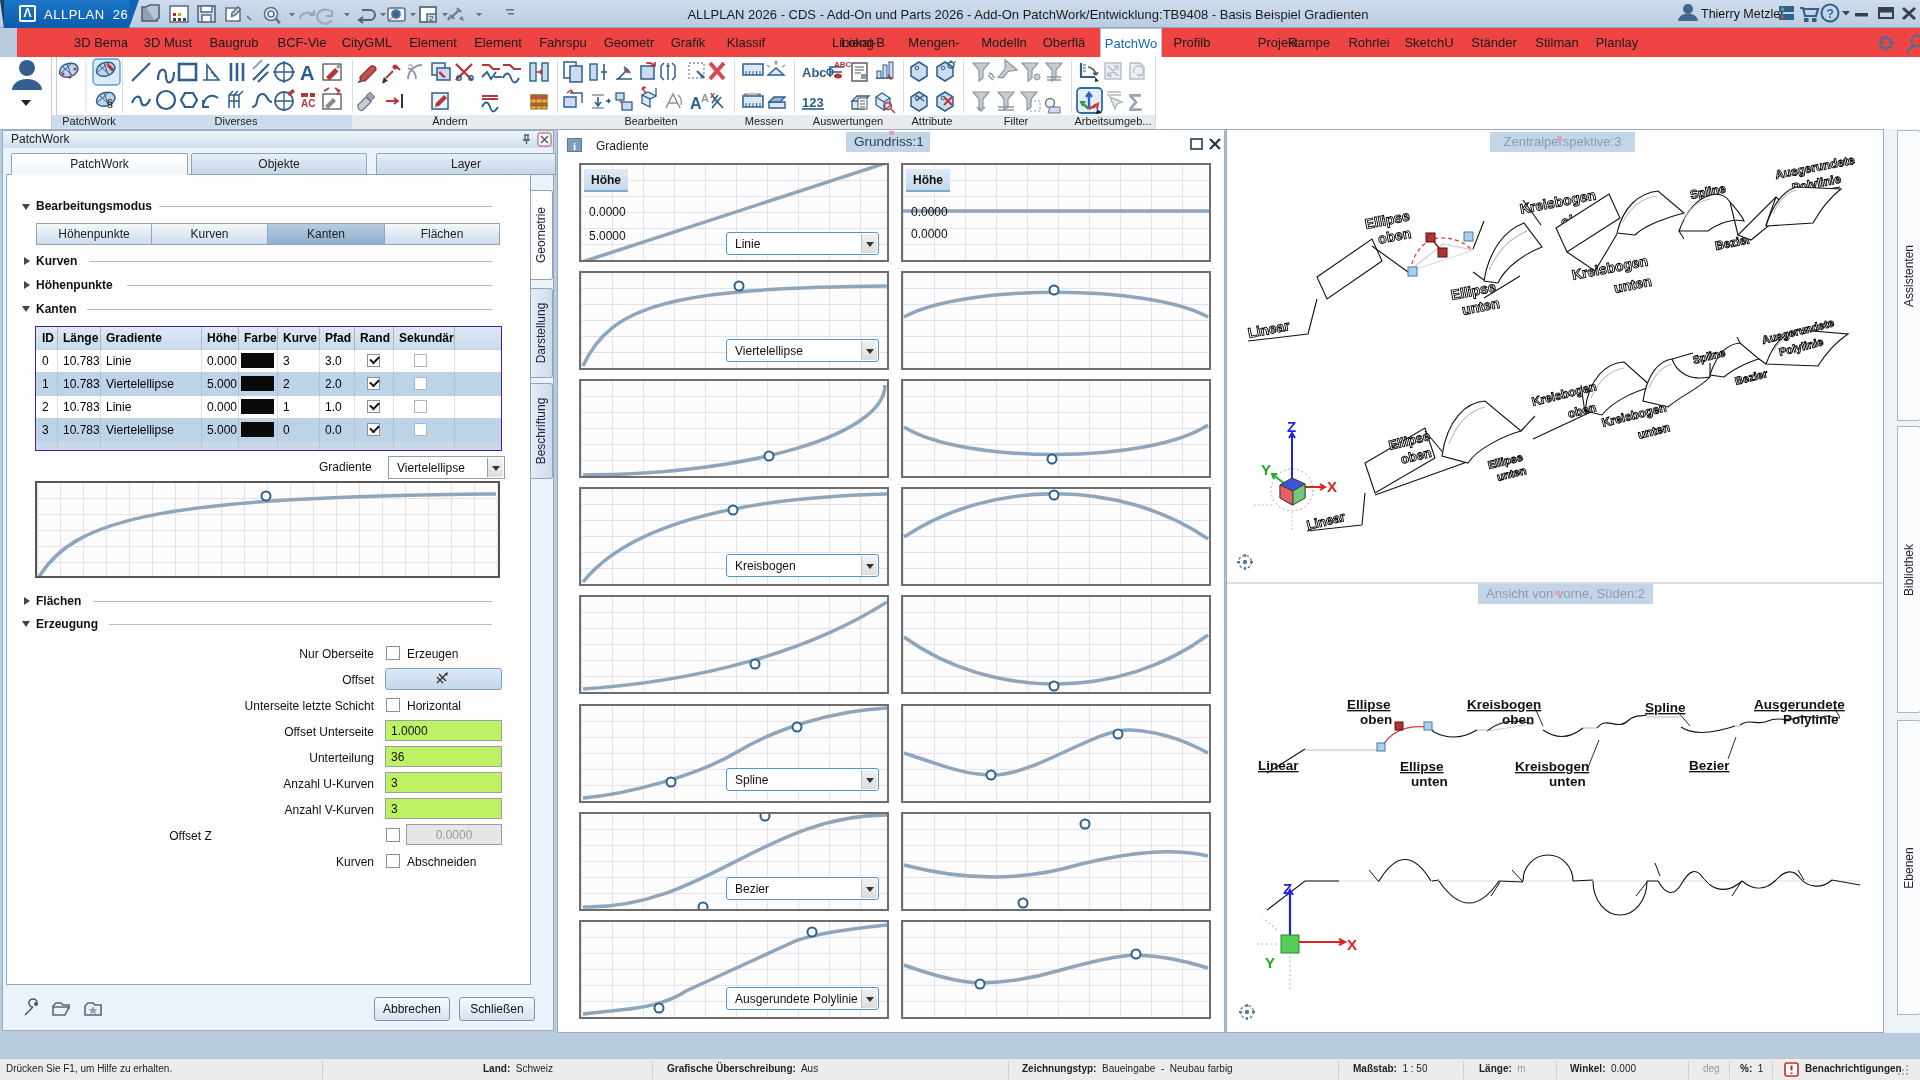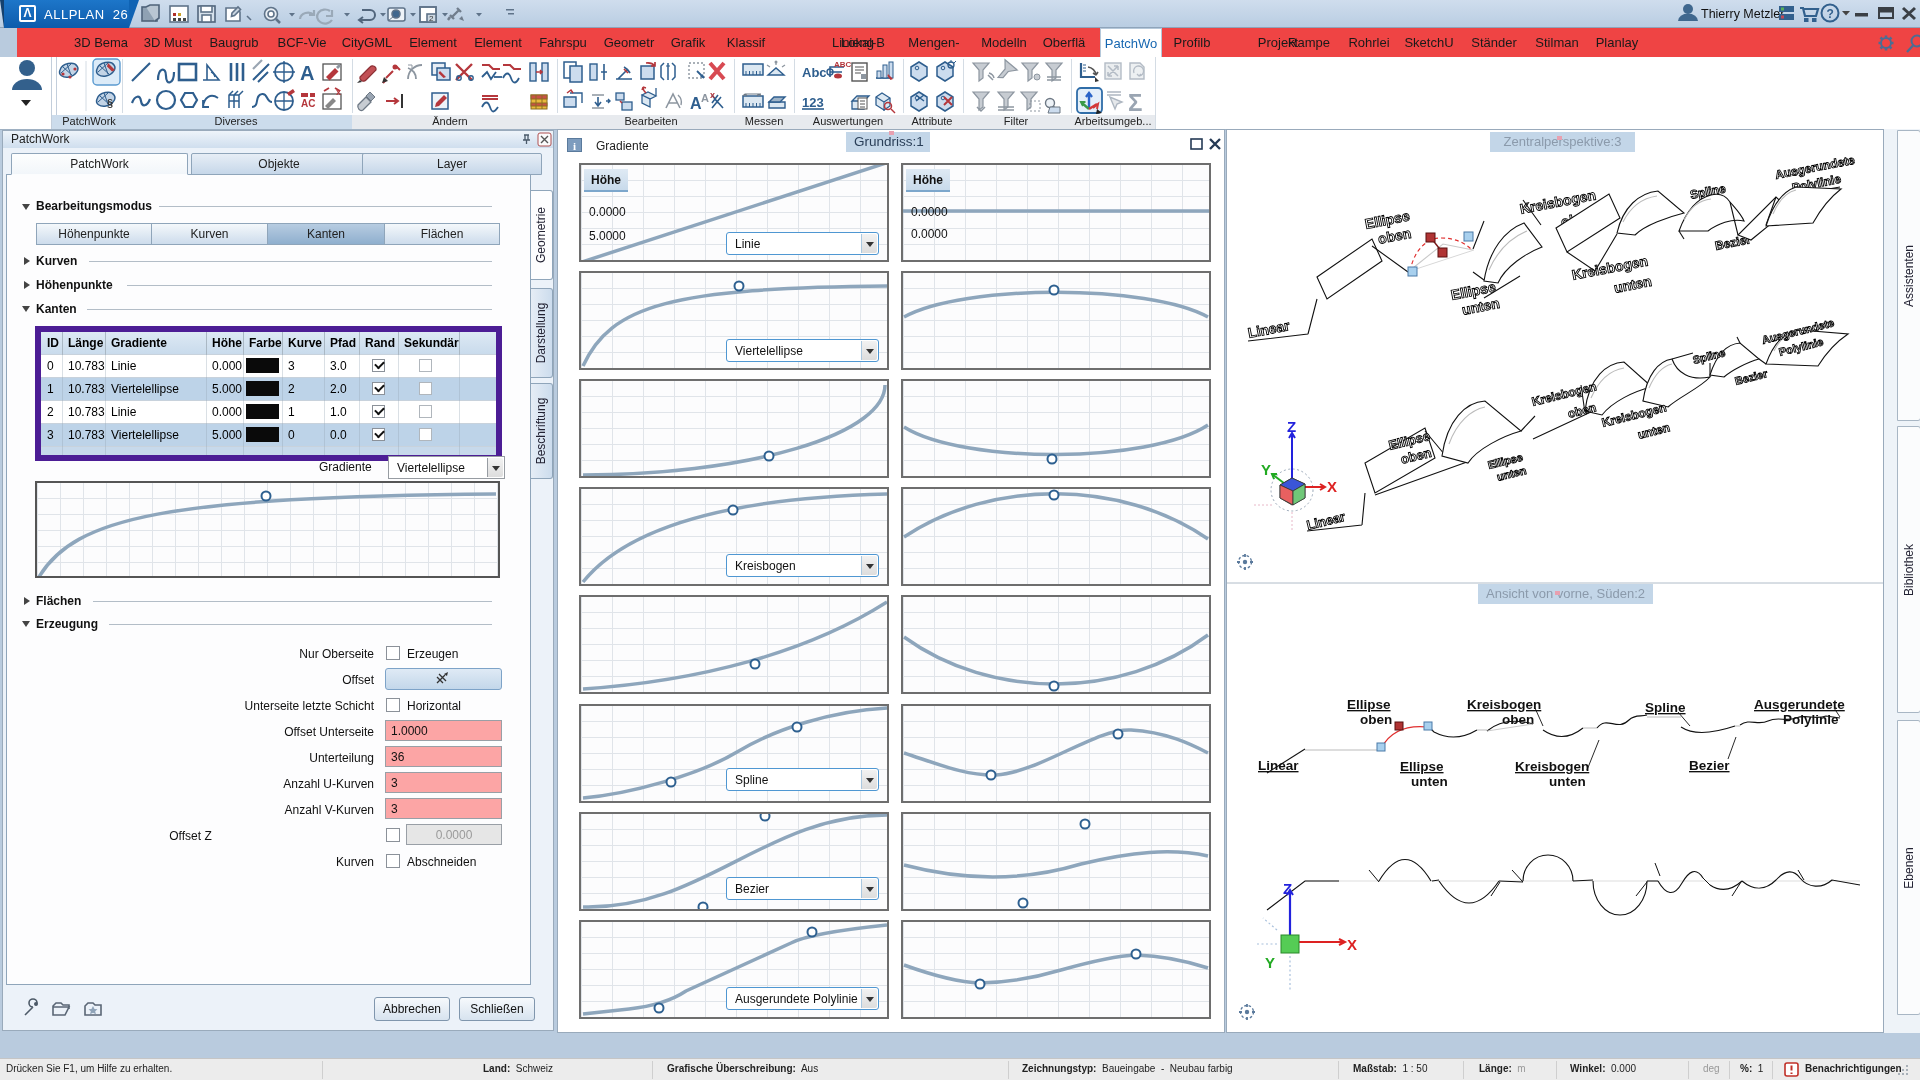--- a/index.html
+++ b/index.html
@@ -44,26 +44,26 @@
 .sidetab { position:absolute; left:526px; width:24px; border:1px solid #8fa5ba; border-left:1px solid #c6d4e2; background:linear-gradient(90deg,#e7eef6,#ccdced); border-radius:0 3px 3px 0; }
 .sidetab.active { background:#fdfdfe; }
 .sidetab span { position:absolute; left:50%; top:50%; transform:translate(-50%,-50%) rotate(-90deg); font-size:12px; color:#223; white-space:nowrap; }
 .sechead { position:absolute; font-size:12px; font-weight:bold; color:#111; }
 .secline { position:absolute; height:1px; background:#b3bdc7; }
 .arrow-d { position:absolute; width:0; height:0; border-left:4px solid transparent; border-right:4px solid transparent; border-top:6px solid #444; }
 .arrow-r { position:absolute; width:0; height:0; border-top:4px solid transparent; border-bottom:4px solid transparent; border-left:6px solid #444; }
 .segbtn { position:absolute; top:0; height:22px; border:1px solid #8fa5ba; background:linear-gradient(#f4f8fb,#cddcec); font-size:12px; color:#222; text-align:center; line-height:20px;}
 .segbtn.sel { background:linear-gradient(#b7cce1,#8fafce); }
 .ftext { position:absolute; font-size:12px; color:#111; }
-.finput { position:absolute; height:21px; border:1px solid #999fa6; background:#fca5a5; font-size:12px; color:#111; padding:3px 0 0 5px;}
+.finput { position:absolute; height:21px; border:1px solid #999fa6; background:#bef264; font-size:12px; color:#111; padding:3px 0 0 5px;}
 .fcheck { position:absolute; width:14px; height:14px; border:1px solid #8b9199; background:#fff;}
 .btn { position:absolute; height:24px; border:1px solid #8096ad; border-radius:3px; background:linear-gradient(#f6f9fc,#d7e3ef); font-size:12px; color:#111; text-align:center; line-height:22px;}
 
 
-#ktable { position:absolute; left:28px; top:151px; width:467px; border:6px solid #4c1d95; font-size:12px; }
+#ktable { position:absolute; left:28px; top:151px; width:467px; border:1px solid #4c1d95; font-size:12px; }
 .trow { position:relative; height:23px; border-bottom:1px solid #c8d2dc; }
 .tcell { position:absolute; top:4px; }
 .thead { height:23px; background:linear-gradient(#dde9f4,#c9dbec); font-weight:bold; }
 .cline { position:absolute; top:0; width:1px; height:23px; background:#b6c2cd; }
 .chk,.unchk { width:13px; height:13px; border:1px solid #8b9199; background:#fff; top:4px; }
 .chk:after { content:""; position:absolute; left:2px; top:1px; width:7px; height:4px; border-left:2px solid #111; border-bottom:2px solid #111; transform:rotate(-45deg); }
 .unchk { border:1px solid #b0b6bc; }
 .tvl { position:absolute; top:0; bottom:0; width:1px; background:rgba(150,165,180,0.35); }
 
 
@@ -97,20 +97,21 @@
 </style>
 </head>
 <body>
 <div id="app">
 
 <div id="titlebar">
   <div id="alltab">
         <div id="allogo">Λ</div>
         <div id="alltext">ALLPLAN&nbsp;&nbsp;26</div>
       </div>
+  <div id="wintitle">ALLPLAN 2026 - CDS - Add-On und Parts 2026 - Add-On PatchWork/Entwicklung:TB9408 - Basis Beispiel Gradienten</div>
   <div id="qat">
     <svg width="820" height="24" viewBox="0 0 820 24">
       <g stroke="#5f7389" fill="none" stroke-width="1.6">
         <rect x="2" y="4" width="15" height="14" fill="#8fa1b3" stroke="#4f637a"></rect>
             <path d="M6 4 l4 -2 h9 v13 l-4 3" fill="#b9c6d3" stroke="#4f637a"></path>
         <rect x="30" y="3" width="18" height="16" fill="#fff" stroke="#5f7389"></rect>
             <rect x="33" y="10" width="3" height="3" fill="#b02f28" stroke="none"></rect>
             <rect x="38" y="10" width="3" height="3" fill="#c8a028" stroke="none"></rect>
             <rect x="33" y="15" width="3" height="3" fill="#444" stroke="none"></rect>
             <rect x="38" y="15" width="3" height="3" fill="#444" stroke="none"></rect>
@@ -504,21 +505,21 @@
   <div id="lp-header">PatchWork</div>
   <svg class="abs" style="left:517px; top:1px;" width="34" height="15" viewBox="0 0 34 15">
     <g stroke="#4a5a6a" fill="none" stroke-width="1.3">
       <path d="M4 3 h5 M5 3 v5 M8 3 v5 M3 8 h7 M6.5 8 v4"></path>
     </g>
     <rect x="18" y="1" width="13" height="13" rx="2" fill="#fbfbfc" stroke="#b05050"></rect>
     <path d="M21 4 l7 7 m0 -7 l-7 7" stroke="#555" stroke-width="1.4"></path>
   </svg>
   <div class="lp-tab active" style="left:8px; width:177px;">PatchWork</div>
   <div class="lp-tab" style="left:188px; width:176px;">Objekte</div>
-  <div class="lp-tab" style="left:359px; width:180px;">Layer</div>
+  <div class="lp-tab" style="left:373px; width:180px;">Layer</div>
   <div class="sidetab active" style="top:59px; height:90px;">
         <span>Geometrie</span>
       </div>
   <div class="sidetab" style="top:157px; height:90px;">
         <span>Darstellung</span>
       </div>
   <div class="sidetab" style="top:252px; height:96px;">
         <span>Beschriftung</span>
       </div>
   <div id="lp-content">

